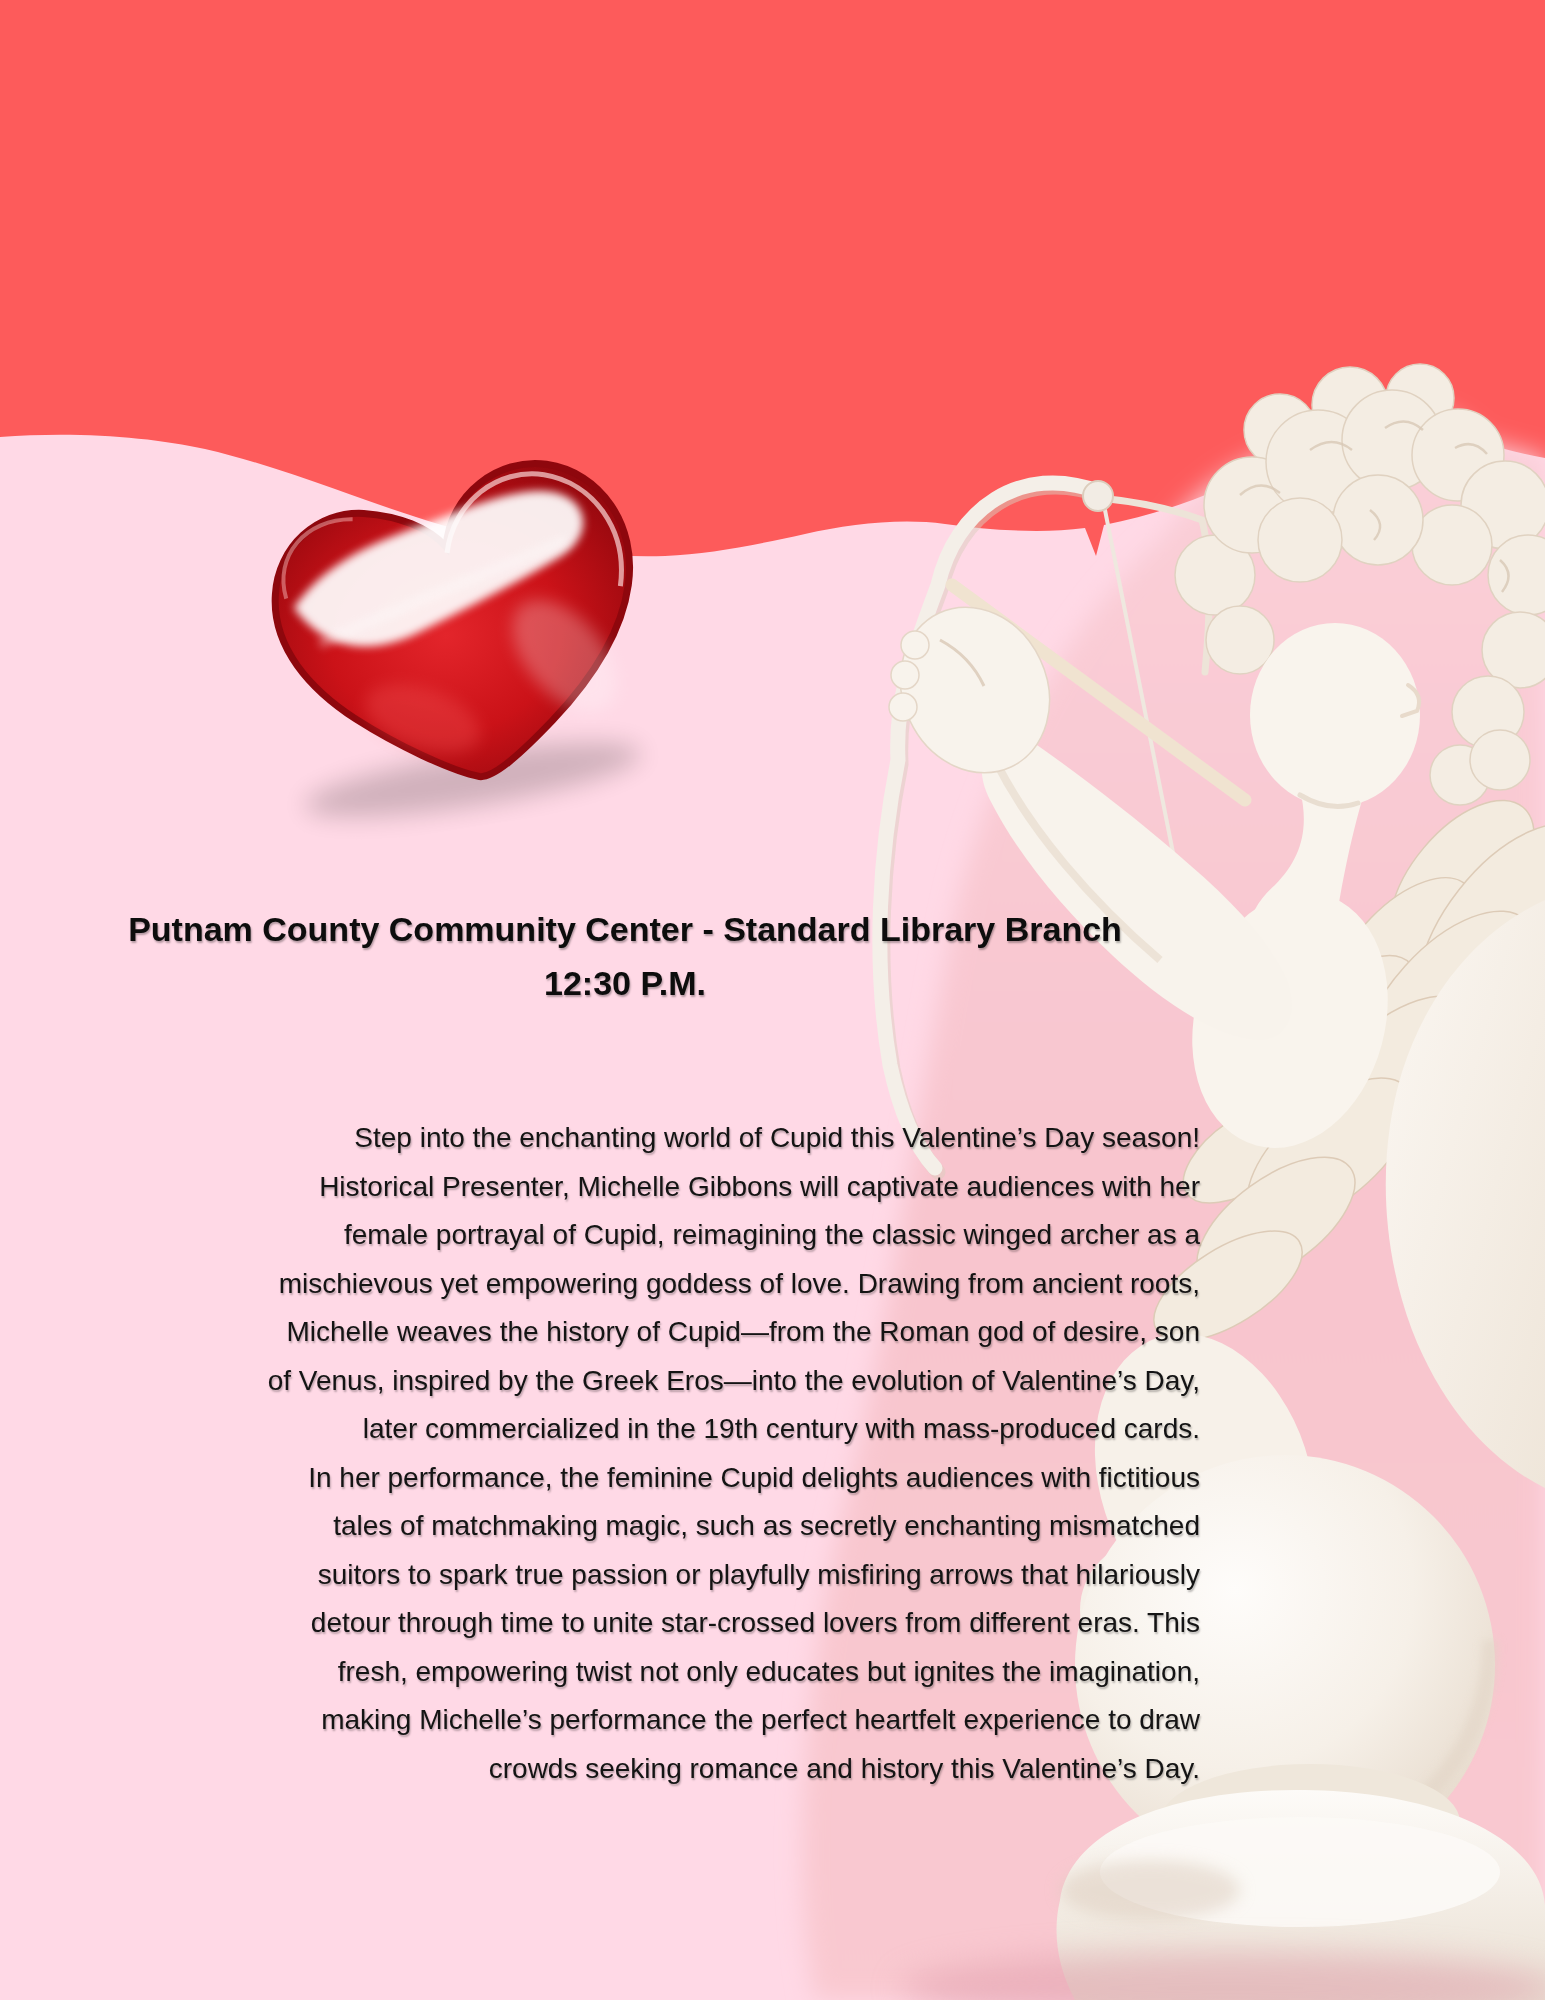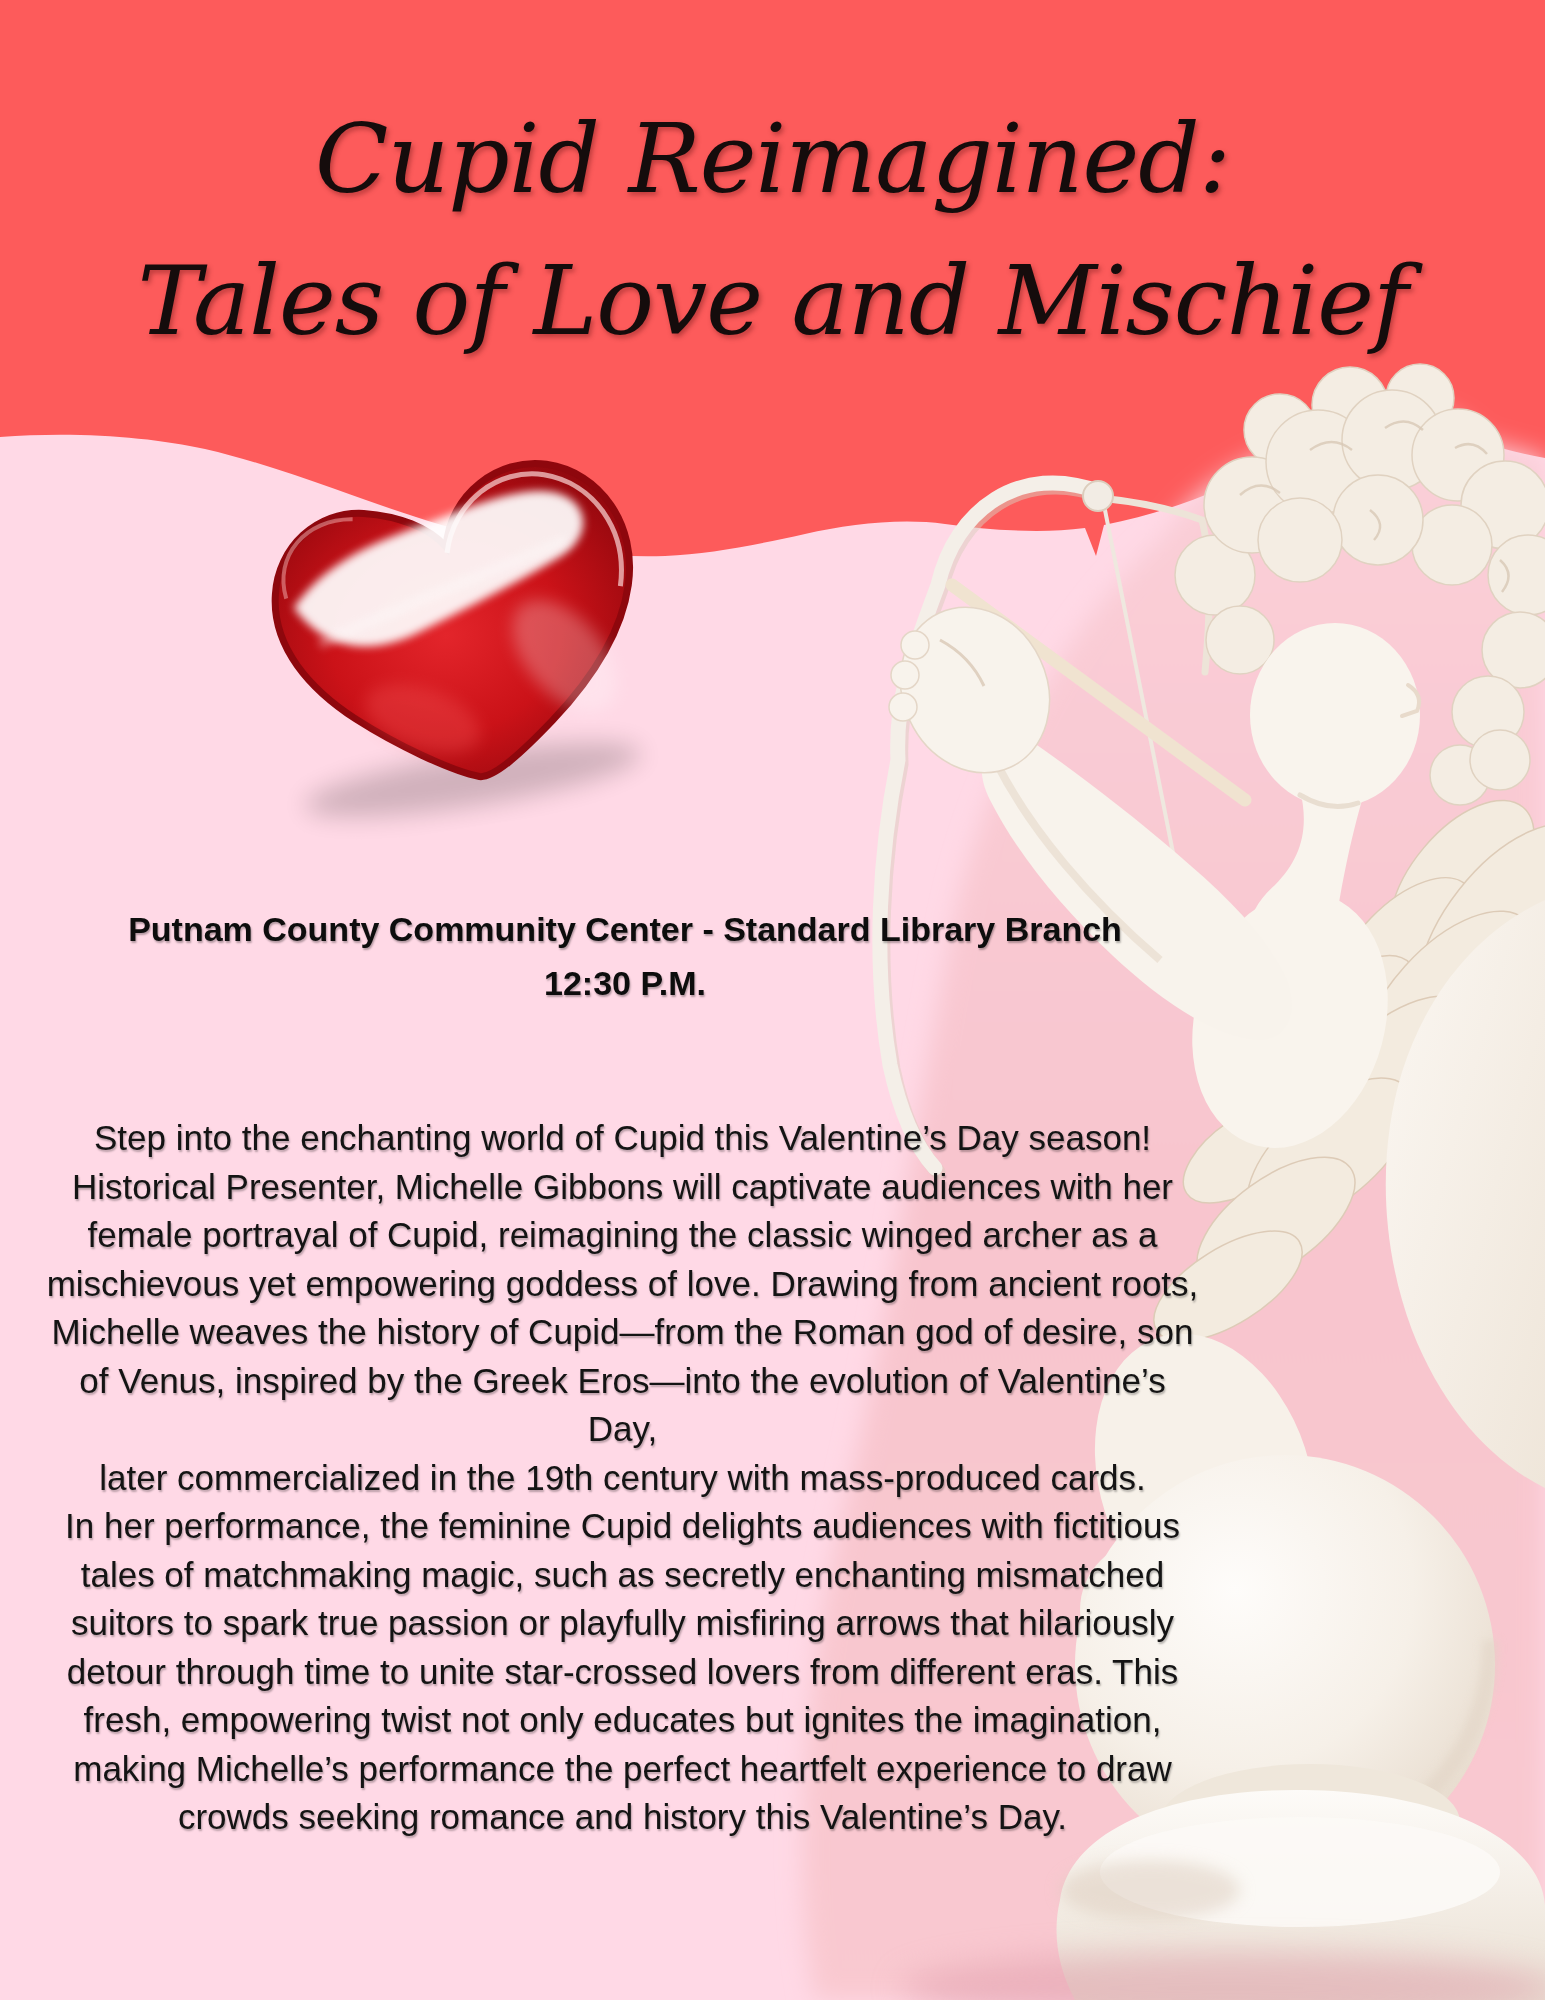--- a/index.html
+++ b/index.html
@@ -24,22 +24,22 @@
   }
   .event-block{
     position:absolute;top:902px;left:50px;width:1150px;
     text-align:center;z-index:6;
     font-weight:bold;font-size:34px;line-height:54px;
     color:#0d0d0d;
     text-shadow:1px 2px 2px rgba(0,0,0,0.30);
   }
   .body-block{
     position:absolute;top:1114px;left:45px;width:1155px;
-    text-align:center;z-index:6;
-    font-size:35px;line-height:48.5px;
+    text-align:right;z-index:6;
+    font-size:28px;line-height:48.5px;
     color:#141414;
     text-shadow:1px 2px 2px rgba(0,0,0,0.28);
   }
   .body-block p{margin:0;white-space:pre-line;}
 </style>
 </head>
 <body>
 
 <div class="page">
 
@@ -234,24 +234,20 @@
         C 260,42 306,34 330,56
         C 348,74 340,100 310,112
         C 260,132 210,148 160,164
         C 110,180 64,168 40,120 Z"></path>
       <path fill="none" stroke="#FFFFFF" stroke-width="10" opacity="0.35" filter="url(#b4)" d="M 60,160 C 130,140 230,118 320,96"></path>
       <ellipse cx="300" cy="210" rx="38" ry="66" transform="rotate(-32 300 210)" fill="#FFFFFF" opacity="0.25" filter="url(#b8)"></ellipse>
       <ellipse cx="150" cy="250" rx="60" ry="30" transform="rotate(28 150 250)" fill="#FF6B6B" opacity="0.25" filter="url(#b8)"></ellipse>
     </g>
   </svg>
 
-  <div class="title-block">
-    <div>Cupid Reimagined:</div>
-    <div>Tales of Love and Mischief</div>
-  </div>
 
   <div class="event-block">
     <div>Putnam County Community Center - Standard Library Branch</div>
     <div>12:30 P.M.</div>
   </div>
 
   <div class="body-block">
     <p>Step into the enchanting world of Cupid this Valentine’s Day season!
 Historical Presenter, Michelle Gibbons will captivate audiences with her
 female portrayal of Cupid, reimagining the classic winged archer as a

